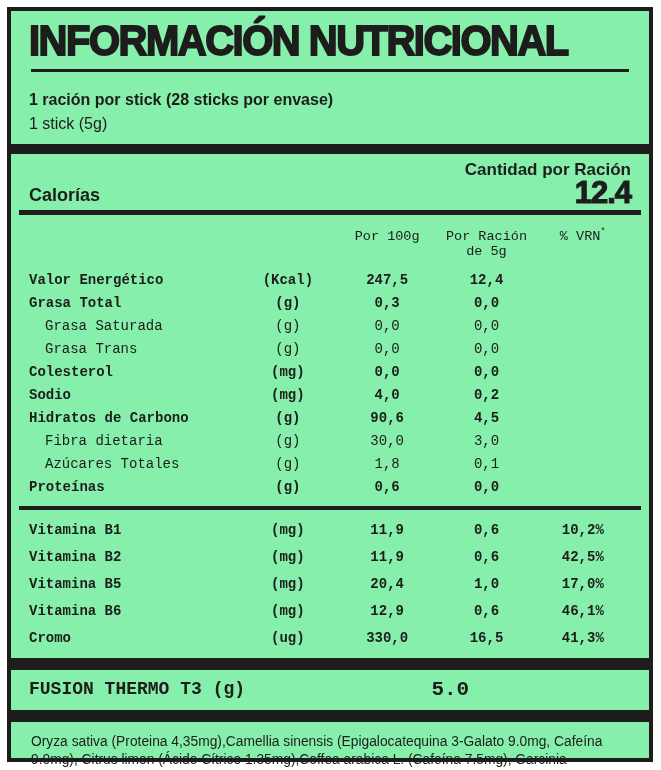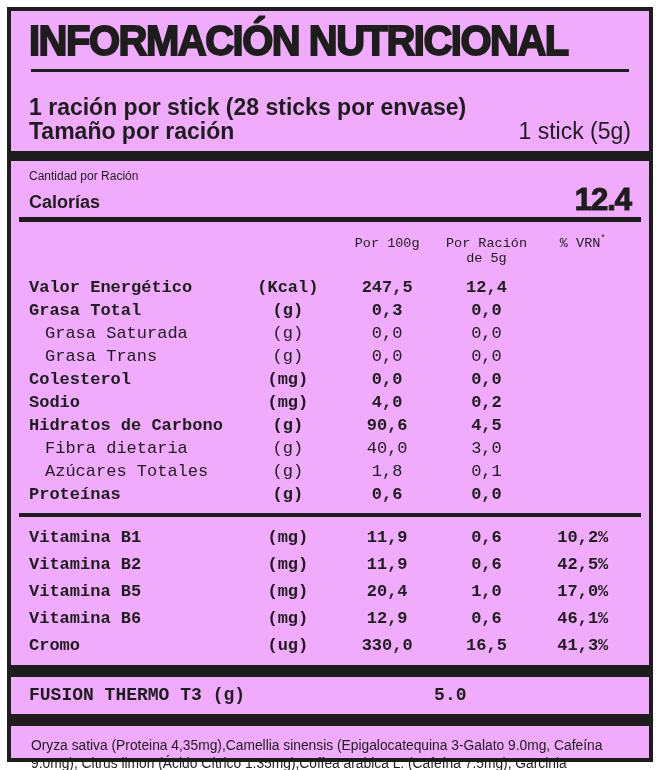--- a/index.html
+++ b/index.html
@@ -9,21 +9,21 @@
     height: 770px;
     background: #ffffff;
     font-family: "Liberation Sans", "DejaVu Sans", sans-serif;
     color: #1d1d1b;
     overflow: hidden;
   }
   .label-frame {
     position: absolute;
     left: 7px; top: 7px; right: 8px; bottom: 8px;
     border: 4px solid #1d1d1b;
-    background: #f0abfc;
+    background: #86efac;
     box-sizing: border-box;
     padding: 0 18px;
     display: flex;
     flex-direction: column;
   }
   
   .bar-thick { height: 10px; background: #1d1d1b; margin: 0 -18px; flex: none; }
   .bar-thick.xl { height: 12px; }
   .bar-med { height: 5px; background: #1d1d1b; margin: 0 -10px; flex: none; }
   .bar-med.thin { height: 4px; }
@@ -35,32 +35,32 @@
     line-height: 50px;
     font-weight: 700;
     letter-spacing: -1.5px;
     -webkit-text-stroke: 1.7px #1d1d1b;
     margin-top: 6px;
     white-space: nowrap;
     transform: scaleY(1.06);
     transform-origin: left bottom;
   }
   .servings {
-    padding: 23px 0 8px 0;
-    font-size: 23px;
+    padding: 16px 0 8px 0;
+    font-size: 16px;
     line-height: 24px;
   }
   .servings .line1 { font-weight: 700; }
   .serving-size-row { display: flex; justify-content: space-between; }
   .serving-size-row .k { font-weight: 700; }
   .serving-size-row .v { font-weight: 400; }
 
   
   .calories-block { padding: 5px 0 2px 0; }
-  .amount-per { font-size: 12px; line-height: 21px; font-weight: 400; }
+  .amount-per { font-size: 17px; line-height: 21px; font-weight: 700; text-align: right; }
   .calories-row {
     display: flex;
     justify-content: space-between;
     align-items: flex-end;
     margin-top: -2px;
   }
   .calories-row .k { font-weight: 700; font-size: 18px; line-height: 26px; }
   .calories-row .v {
     font-weight: 700;
     font-size: 31px;
@@ -79,21 +79,21 @@
   .col-headers {
     padding: 10px 0 2px 0;
     font-size: 13.5px;
     line-height: 15px;
     font-weight: 400;
     text-align: center;
   }
   .col-headers sup { font-size: 9px; }
   .nutrient-table { padding-top: 8px; }
   .nutrient-table .grid-row {
-    font-size: 17px;
+    font-size: 14px;
     line-height: 23px;
     font-weight: 700;
   }
   .nutrient-table .grid-row.sub { font-weight: 400; }
   .nutrient-table .grid-row.sub .lbl { padding-left: 16px; }
   .grid-row .lbl { text-align: left; }
   .grid-row .u, .grid-row .n { text-align: center; }
   .micro-table { padding: 7px 0 6px 0; }
   .micro-table .grid-row { line-height: 27px; }
   .sep-above-micro { margin-top: 7px; }
@@ -102,21 +102,21 @@
   .blend-row {
     padding: 8px 0 9px 0;
     font-size: 18px;
     font-weight: 700;
     align-items: center;
     gap: 6px;
   }
   .blend-row .blend-val {
     grid-column: 3 / 5;
     text-align: center;
-    font-size: 18px;
+    font-size: 21px;
   }
 
   
   .ingredients {
     padding: 11px 2px 0 2px;
     font-size: 13.8px;
     line-height: 18.5px;
     font-weight: 400;
   }
 </style>
@@ -124,21 +124,20 @@
 <body>
 
 <div class="label-frame">
 
   <div class="main-title">INFORMACIÓN NUTRICIONAL</div>
   <div class="title-rule"></div>
 
   <div class="servings">
     <div class="line1">1 ración por stick (28 sticks por envase)</div>
     <div class="serving-size-row">
-      <span class="k">Tamaño por ración</span>
       <span class="v">1 stick (5g)</span>
     </div>
   </div>
 
   <div class="bar-thick"></div>
 
   <div class="calories-block">
     <div class="amount-per">Cantidad por Ración</div>
     <div class="calories-row">
       <span class="k">Calorías</span>
@@ -214,21 +213,21 @@
         <span class="lbl">Hidratos de Carbono</span>
         <span class="u">(g)</span>
         <span class="n">90,6</span>
         <span class="n">4,5</span>
         <span class="n"></span>
       </div>
 
       <div class="grid-row sub">
         <span class="lbl">Fibra dietaria</span>
         <span class="u">(g)</span>
-        <span class="n">40,0</span>
+        <span class="n">30,0</span>
         <span class="n">3,0</span>
         <span class="n"></span>
       </div>
 
       <div class="grid-row sub">
         <span class="lbl">Azúcares Totales</span>
         <span class="u">(g)</span>
         <span class="n">1,8</span>
         <span class="n">0,1</span>
         <span class="n"></span>

